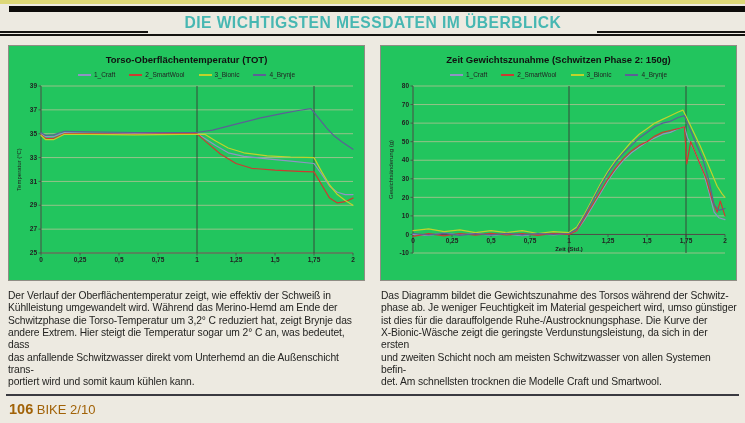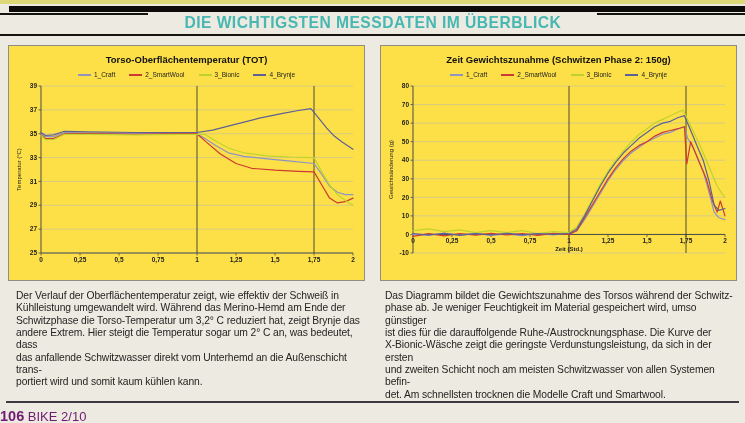--- a/index.html
+++ b/index.html
@@ -7,48 +7,48 @@
   body {
     font-family:"Liberation Sans", sans-serif;
     background:#edeae1;
     color:#1d1d1b;
     display:flex; flex-direction:column;
     overflow:hidden;
   }
   
   .top-strip { height:4px; background:#ddd878; }
   .top-bar   { height:6px; background:#0d0c0a; margin:2px 0 0 9px; }
-  .title-row { display:flex; align-items:flex-start; gap:16px; margin-top:1px; }
+  .title-row { display:flex; align-items:flex-end; gap:16px; margin-top:1px; }
   .title-rule { flex:1; height:2px; background:#141310; }
   .page-title {
     color:#47b7b2; font-weight:bold; font-size:17px; letter-spacing:.5px;
     transform:scaleX(.92); transform-origin:center; white-space:nowrap; padding:0 4px;
   }
   .under-rule { height:2px; background:#141310; margin-top:1px; }
   
   .charts-row { display:flex; gap:15px; padding:9px 8px 4px 8px; }
   .chart-panel {
-    flex:1; background:#fde047; border:1px solid #8f8d84;
+    flex:1; background:#22c55e; border:1px solid #8f8d84;
     padding:5px 3px 3px 3px;
   }
   .chart-title { text-align:center; font-size:9.5px; font-weight:bold; color:#111; padding:3px 0 4px 0;}
   .legend { display:flex; justify-content:center; gap:14px; padding:2px 0 3px 0; }
   .legend-item { display:flex; align-items:center; gap:3px; font-size:6.5px; color:#222; }
   .legend-swatch { width:13px; height:2px; display:inline-block; }
   svg.chart { display:block; width:100%; height:196px; }
   
-  .captions-row { display:flex; gap:17px; padding:5px 8px 0 16px; }
+  .captions-row { display:flex; gap:17px; padding:5px 8px 0 8px; }
   .caption {
     flex:1; font-size:10.3px; line-height:1.2; color:#242422;
     white-space:pre-line; letter-spacing:-0.1px;
   }
   
   .footer { margin-top:auto; padding:0 0 6px 0; }
   .footer-rule { height:2px; background:#3a3a40; margin:0 6px 5px 6px; }
-  .footer-text { font-size:13px; color:#701a75; }
+  .footer-text { padding-left:9px; font-size:13px; color:#a16207; }
   .footer-page { font-weight:bold; font-size:14.5px; }
 </style>
 </head>
 <body>
 
 <div>
   <div class="top-strip"></div>
   <div class="top-bar"></div>
   <div class="title-row">
     <div class="title-rule"></div>

